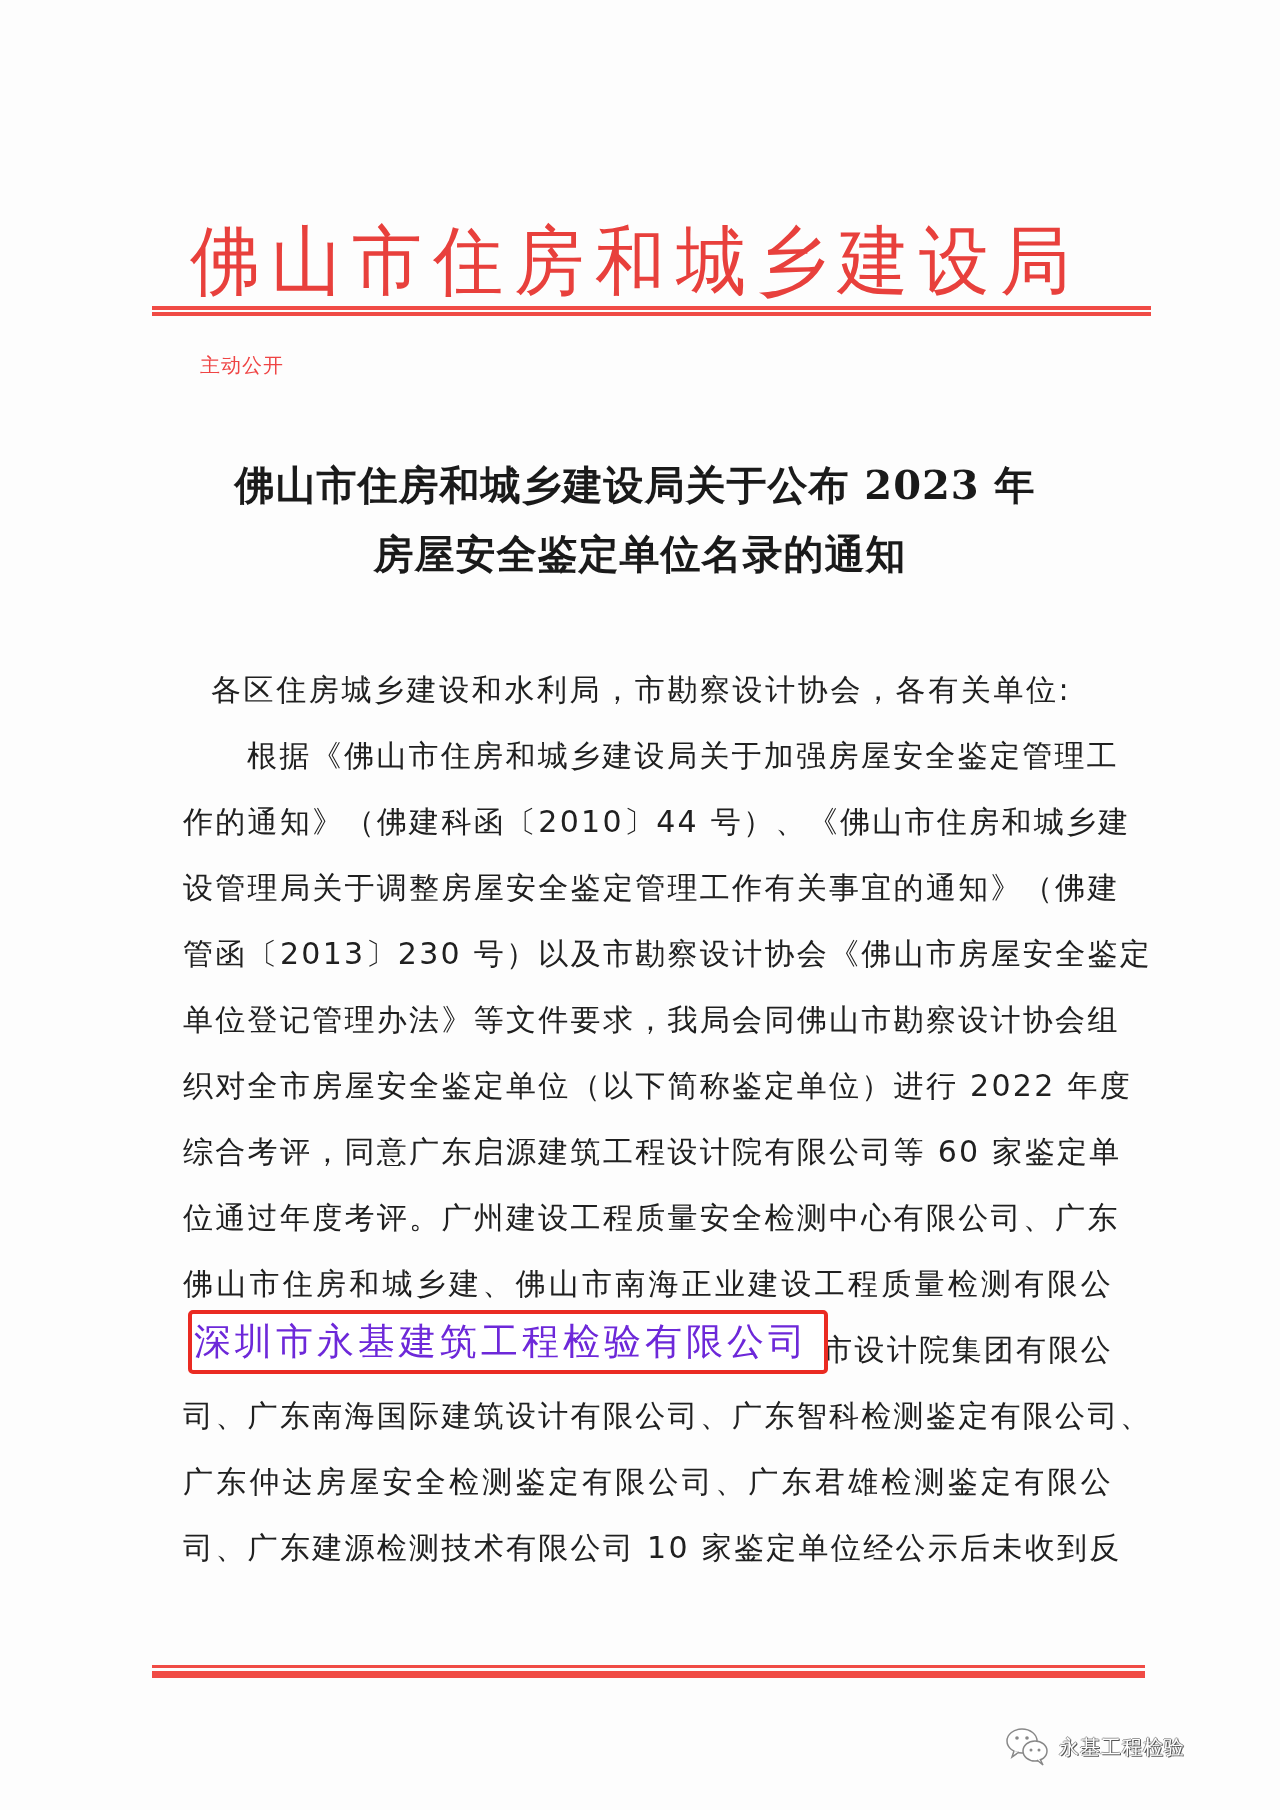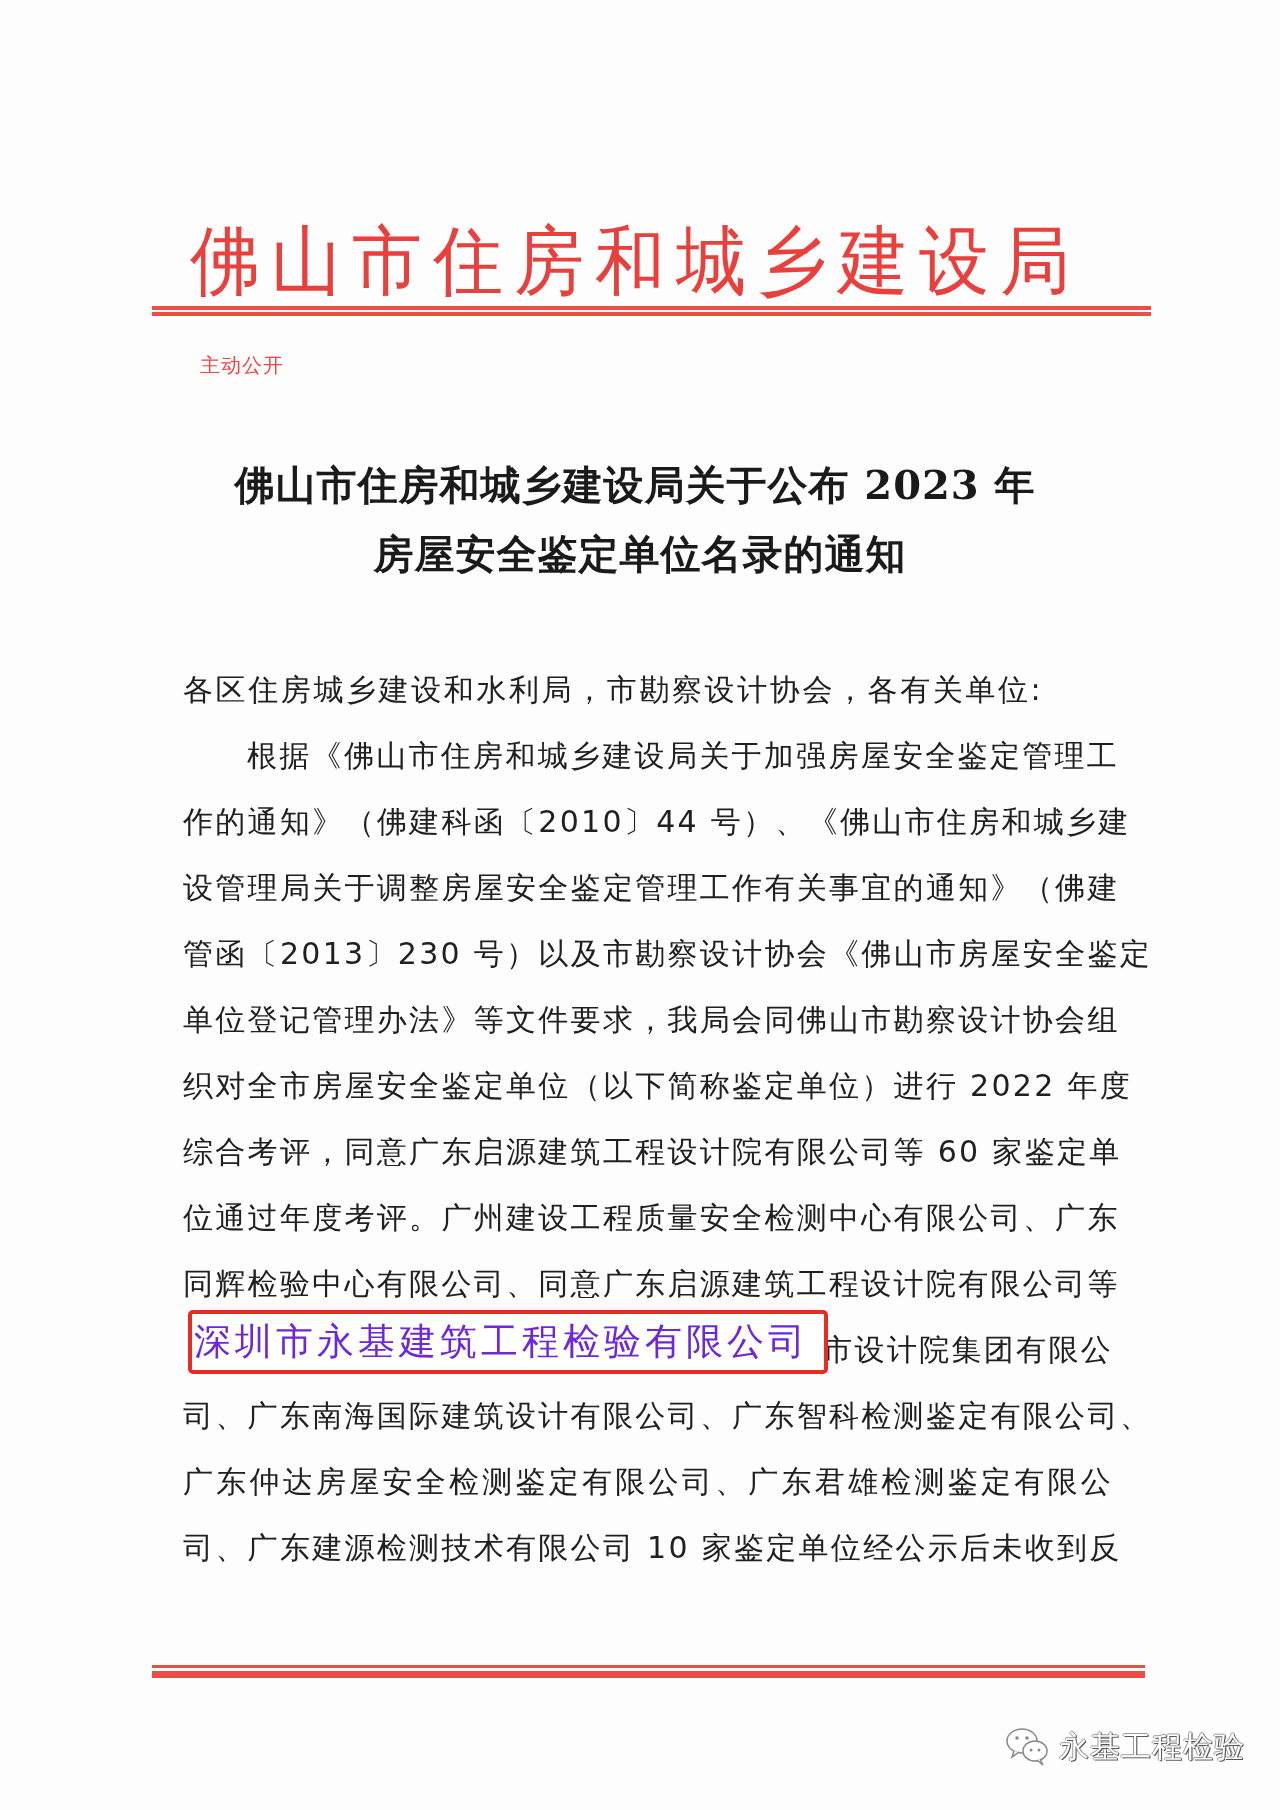--- a/index.html
+++ b/index.html
@@ -31,21 +31,21 @@
   .doc-title.t2 { top: 527px; left: 0px; }
 
   .body {
     position: absolute; left: 183px; top: 664px; width: 930px;
     font-family: "DejaVu Sans", sans-serif; font-size: 30px; color: #202020;
   }
   .body .line {
     height: 66px; line-height: 52px; white-space: nowrap; letter-spacing: 2.3px;
     text-align: justify; text-align-last: justify;
   }
-  .body .line.short { text-align: left; text-align-last: left; letter-spacing: 2.6px; }
+  .body .line.short { text-align: left; text-align-last: left; letter-spacing: 2.6px; margin-left: 28px; }
   .body .line.indent { padding-left: 64px; }
 
   .highlight-box {
     position: absolute; left: 188px; top: 1310px; width: 640px; height: 64px;
     border: 4px solid #ea2b22; border-radius: 5px; background: #ffffff;
     box-sizing: border-box;
   }
   .highlight-text {
     position: absolute; left: 194px; top: 1314px; width: 640px;
     font-family: "DejaVu Sans", sans-serif; font-size: 37px; color: #6d28d9;
@@ -55,21 +55,21 @@
   .red-rule-bottom { position: absolute; left: 152px; top: 1665px; width: 993px; height: 14px; }
   .red-rule-bottom .l1 { position: absolute; left: 0; top: 0; width: 100%; height: 3px; background: #f04b45; }
   .red-rule-bottom .l2 { position: absolute; left: 0; top: 6px; width: 100%; height: 7px; background: #f04b45; }
 
   .watermark {
     position: absolute; left: 1005px; top: 1722px; height: 50px;
     display: flex; align-items: center; gap: 8px;
   }
   .watermark .wm-icon { width: 46px; height: 42px; }
   .watermark .wm-text {
-    font-family: "DejaVu Sans", sans-serif; font-size: 30px; color: #ffffff;
+    font-family: "DejaVu Sans", sans-serif; font-size: 20px; color: #ffffff;
     letter-spacing: 1px;
     text-shadow: 1px 1px 0 #555, -1px 0 0 #999, 0 -1px 0 #999, 1px 0 0 #666;
   }
 </style>
 </head>
 <body>
 
 <div class="page">
 
   <div class="red-header">佛山市住房和城乡建设局</div>
@@ -87,21 +87,21 @@
   <div class="body">
     <div class="line short">各区住房城乡建设和水利局，市勘察设计协会，各有关单位:</div>
     <div class="line indent">根据《佛山市住房和城乡建设局关于加强房屋安全鉴定管理工</div>
     <div class="line">作的通知》（佛建科函〔2010〕44 号）、《佛山市住房和城乡建</div>
     <div class="line">设管理局关于调整房屋安全鉴定管理工作有关事宜的通知》（佛建</div>
     <div class="line">管函〔2013〕230 号）以及市勘察设计协会《佛山市房屋安全鉴定</div>
     <div class="line">单位登记管理办法》等文件要求，我局会同佛山市勘察设计协会组</div>
     <div class="line">织对全市房屋安全鉴定单位（以下简称鉴定单位）进行 2022 年度</div>
     <div class="line">综合考评，同意广东启源建筑工程设计院有限公司等 60 家鉴定单</div>
     <div class="line">位通过年度考评。广州建设工程质量安全检测中心有限公司、广东</div>
-    <div class="line">同辉检验中心有限公司、同意广东启源建筑工程设计院有限公司等</div>
+    <div class="line">佛山市住房和城乡建、佛山市南海正业建设工程质量检测有限公</div>
     <div class="line" style="padding-left:560px;text-align:right;text-align-last:right;">市设计院集团有限公</div>
     <div class="line">司、广东南海国际建筑设计有限公司、广东智科检测鉴定有限公司、</div>
     <div class="line">广东仲达房屋安全检测鉴定有限公司、广东君雄检测鉴定有限公</div>
     <div class="line">司、广东建源检测技术有限公司 10 家鉴定单位经公示后未收到反</div>
   </div>
 
   <div class="highlight-box"></div>
   <div class="highlight-text">深圳市永基建筑工程检验有限公司</div>
 
   <div class="red-rule-bottom">

